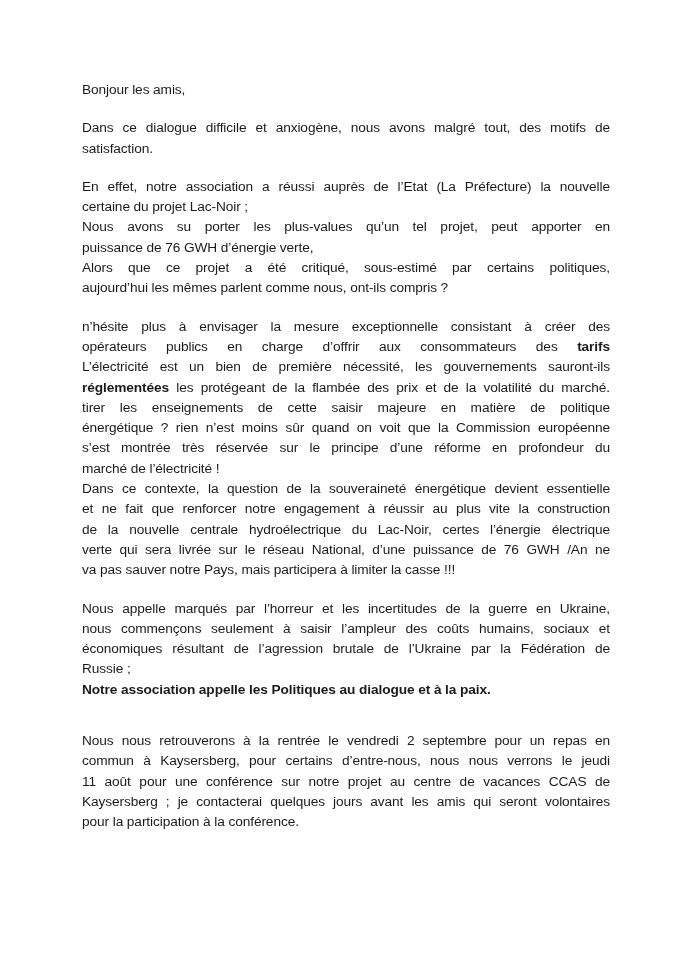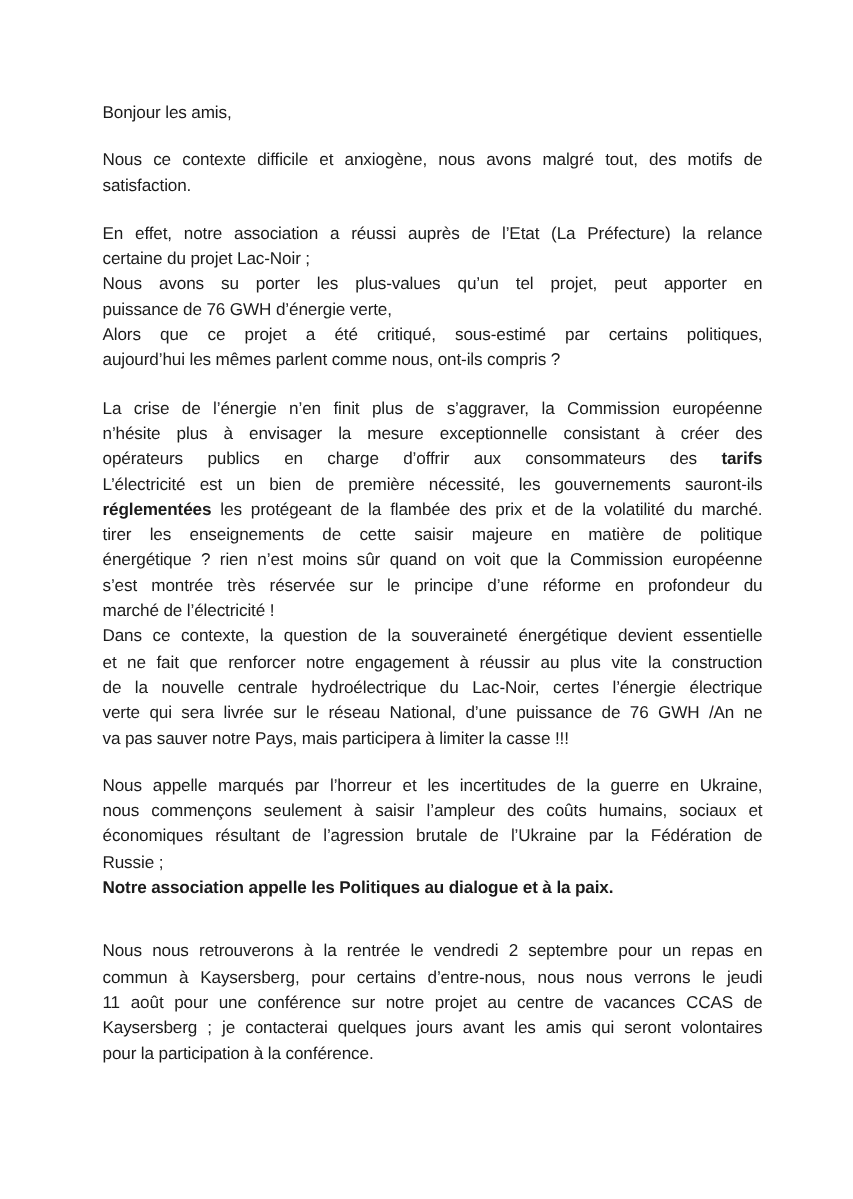--- a/index.html
+++ b/index.html
@@ -38,39 +38,38 @@
 </head>
 <body>
 
 <div class="page">
   <div class="doc">
       <div class="paragraph">
         <div class="line"><span>Bonjour les amis,</span></div>
       </div>
       <div class="gap"></div>
       <div class="paragraph">
-        <div class="line justify"><span>Nous ce contexte difficile et anxiogène, nous avons malgré tout, des motifs de</span></div>
+        <div class="line justify"><span>Dans ce dialogue difficile et anxiogène, nous avons malgré tout, des motifs de</span></div>
         <div class="line"><span>satisfaction.</span></div>
       </div>
       <div class="gap"></div>
       <div class="paragraph">
-        <div class="line justify"><span>En effet, notre association a réussi auprès de l’Etat (La Préfecture) la relance</span></div>
+        <div class="line justify"><span>En effet, notre association a réussi auprès de l’Etat (La Préfecture) la nouvelle</span></div>
         <div class="line"><span>certaine du projet Lac-Noir ;</span></div>
       </div>
       <div class="paragraph">
         <div class="line justify"><span>Nous avons su porter les plus-values qu’un tel projet, peut apporter en</span></div>
         <div class="line"><span>puissance de 76 GWH d’énergie verte,</span></div>
       </div>
       <div class="paragraph">
         <div class="line justify"><span>Alors que ce projet a été critiqué, sous-estimé par certains politiques,</span></div>
         <div class="line"><span>aujourd’hui les mêmes parlent comme nous, ont-ils compris ?</span></div>
       </div>
       <div class="gap"></div>
       <div class="paragraph">
-        <div class="line justify"><span>La crise de l’énergie n’en finit plus de s’aggraver, la Commission européenne</span></div>
         <div class="line justify"><span>n’hésite plus à envisager la mesure exceptionnelle consistant à créer des</span></div>
         <div class="line justify"><span>opérateurs publics en charge d’offrir aux consommateurs des </span><span class="bold">tarifs</span></div>
         <div class="line justify"><span>L’électricité est un bien de première nécessité, les gouvernements sauront-ils</span></div>
         <div class="line justify"><span class="bold">réglementées</span><span> les protégeant de la flambée des prix et de la volatilité du marché.</span></div>
         <div class="line justify"><span>tirer les enseignements de cette saisir majeure en matière de politique</span></div>
         <div class="line justify"><span>énergétique ? rien n’est moins sûr quand on voit que la Commission européenne</span></div>
         <div class="line justify"><span>s’est montrée très réservée sur le principe d’une réforme en profondeur du</span></div>
         <div class="line"><span>marché de l’électricité !</span></div>
       </div>
       <div class="paragraph">

